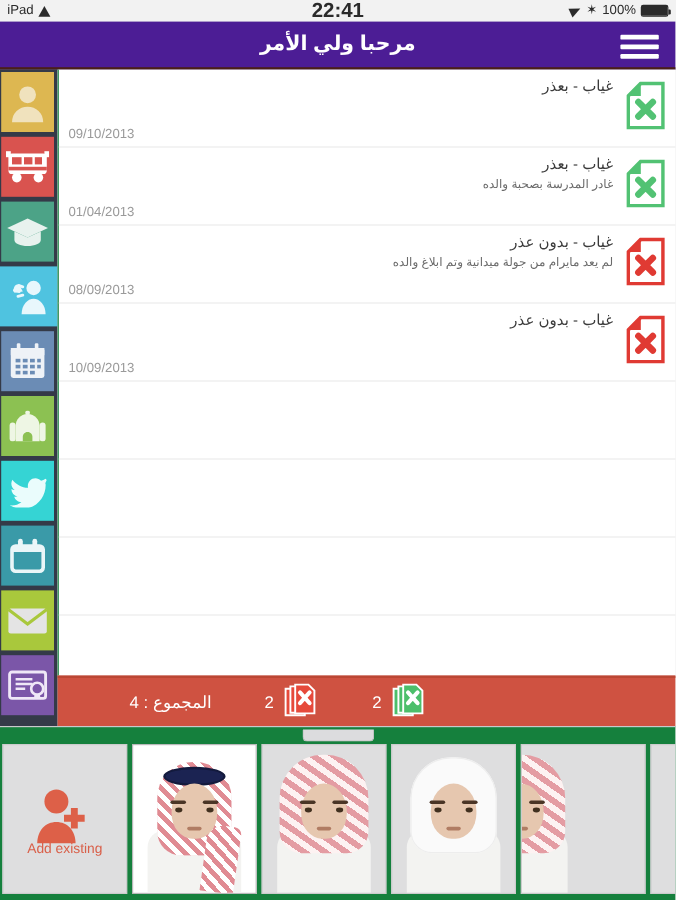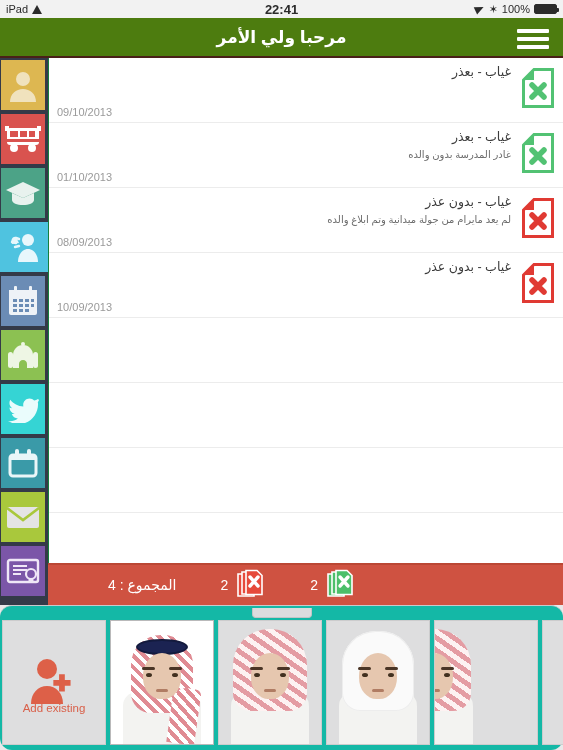--- a/index.html
+++ b/index.html
@@ -13,21 +13,21 @@
 
   
   .statusbar {
     position:absolute; top:0; left:0; width:563px; height:18px;
     background:#f2f2f2;
     display:flex; align-items:center;
     font-size:11px; color:#2b2b2b;
     padding:0 6px;
   }
   .sb-left { display:flex; align-items:center; gap:4px; }
-  .sb-center { position:absolute; left:0; right:0; text-align:center; font-weight:bold; font-size:13px; }
+  .sb-center { position:absolute; left:0; right:0; text-align:center; font-weight:bold; font-size:17px; }
   .sb-right { margin-left:auto; display:flex; align-items:center; gap:4px; position:relative; z-index:2; }
   .wifi-ico { display:inline-block; width:11px; height:10px; position:relative; }
   .wifi-ico::before{
     content:""; position:absolute; left:0; bottom:0;
     width:0;height:0;
     border-left:5px solid transparent;border-right:5px solid transparent;
     border-bottom:9px solid #2b2b2b;
   }
   .loc-ico { display:inline-block; width:10px; height:10px; position:relative; }
   .loc-ico::before{
@@ -45,21 +45,21 @@
     background:linear-gradient(#2b2b2b,#2b2b2b);
   }
   .batt::after{
     content:""; position:absolute; right:-3px; top:3px;
     width:2px;height:4px;background:#2b2b2b;border-radius:0 1px 1px 0;
   }
 
   
   .header {
     position:absolute; top:18px; left:0; width:563px; height:40px;
-    background:#4d7c0f;
+    background:#4c1d95;
     border-bottom:2px solid #4a2018;
     display:flex; align-items:center; justify-content:center;
   }
   .header-title {
     color:#fff; font-size:17px; font-weight:bold;
     direction:rtl;
   }
   .hamburger {
     position:absolute; right:14px; top:11px;
     width:32px; height:20px;
@@ -126,23 +126,22 @@
     padding-right:6px;
   }
   .sum-cell { display:flex; align-items:center; gap:8px; margin-left:44px; }
   .sum-num { color:#fff; font-size:14px; }
   .sum-total { color:#fff; font-size:14px; direction:rtl; margin-left:60px;text-align:right; }
   .stack-ico { width:30px;height:32px; }
 
   
   .bottom {
     position:absolute; top:605px; left:0; width:563px; height:145px;
-    background:#14b8a6;
+    background:#15803d;
     border-top:1px solid #c9c9cb;
-    border-radius:12px;
   }
   .grabber {
     position:absolute; top:2px; left:50%; transform:translateX(-50%);
     width:60px;height:10px;background:#dcdcde;
     border:1px solid #c4c4c6;border-top:none;border-radius:0 0 4px 4px;
   }
   .strip {
     position:absolute; top:14px; left:0; width:563px; height:128px;
     display:flex; gap:4px; padding:0 2px;
     overflow:hidden;
@@ -365,23 +364,23 @@
     <div class="row-date">09/10/2013</div>
       </div>
       <div class="row">
     <span class="row-doc"><svg width="32" height="40" viewBox="0 0 32 40">
     <path d="M1.5 12 L12 1.5 H30.5 V38.5 H1.5 Z" fill="#ffffff" stroke="#52c273" stroke-width="3"></path>
     <path d="M12 1.5 L12 12 L1.5 12 Z" fill="#52c273"></path>
     <path d="M10 17 L22 29 M22 17 L10 29" stroke="#52c273" stroke-width="5.5" stroke-linecap="round"></path>
   </svg></span>
     <div class="row-texts">
       <div class="row-title">غياب - بعذر</div>
-      <div class="row-desc">غادر المدرسة بدون والده</div>
-    </div>
-    <div class="row-date">01/10/2013</div>
+      <div class="row-desc">غادر المدرسة بصحبة والده</div>
+    </div>
+    <div class="row-date">01/04/2013</div>
       </div>
       <div class="row">
     <span class="row-doc"><svg width="32" height="40" viewBox="0 0 32 40">
     <path d="M1.5 12 L12 1.5 H30.5 V38.5 H1.5 Z" fill="#ffffff" stroke="#e03a33" stroke-width="3"></path>
     <path d="M12 1.5 L12 12 L1.5 12 Z" fill="#e03a33"></path>
     <path d="M10 17 L22 29 M22 17 L10 29" stroke="#e03a33" stroke-width="5.5" stroke-linecap="round"></path>
   </svg></span>
     <div class="row-texts">
       <div class="row-title">غياب - بدون عذر</div>
       <div class="row-desc">لم يعد مايرام من جولة ميدانية وتم ابلاغ والده</div>

